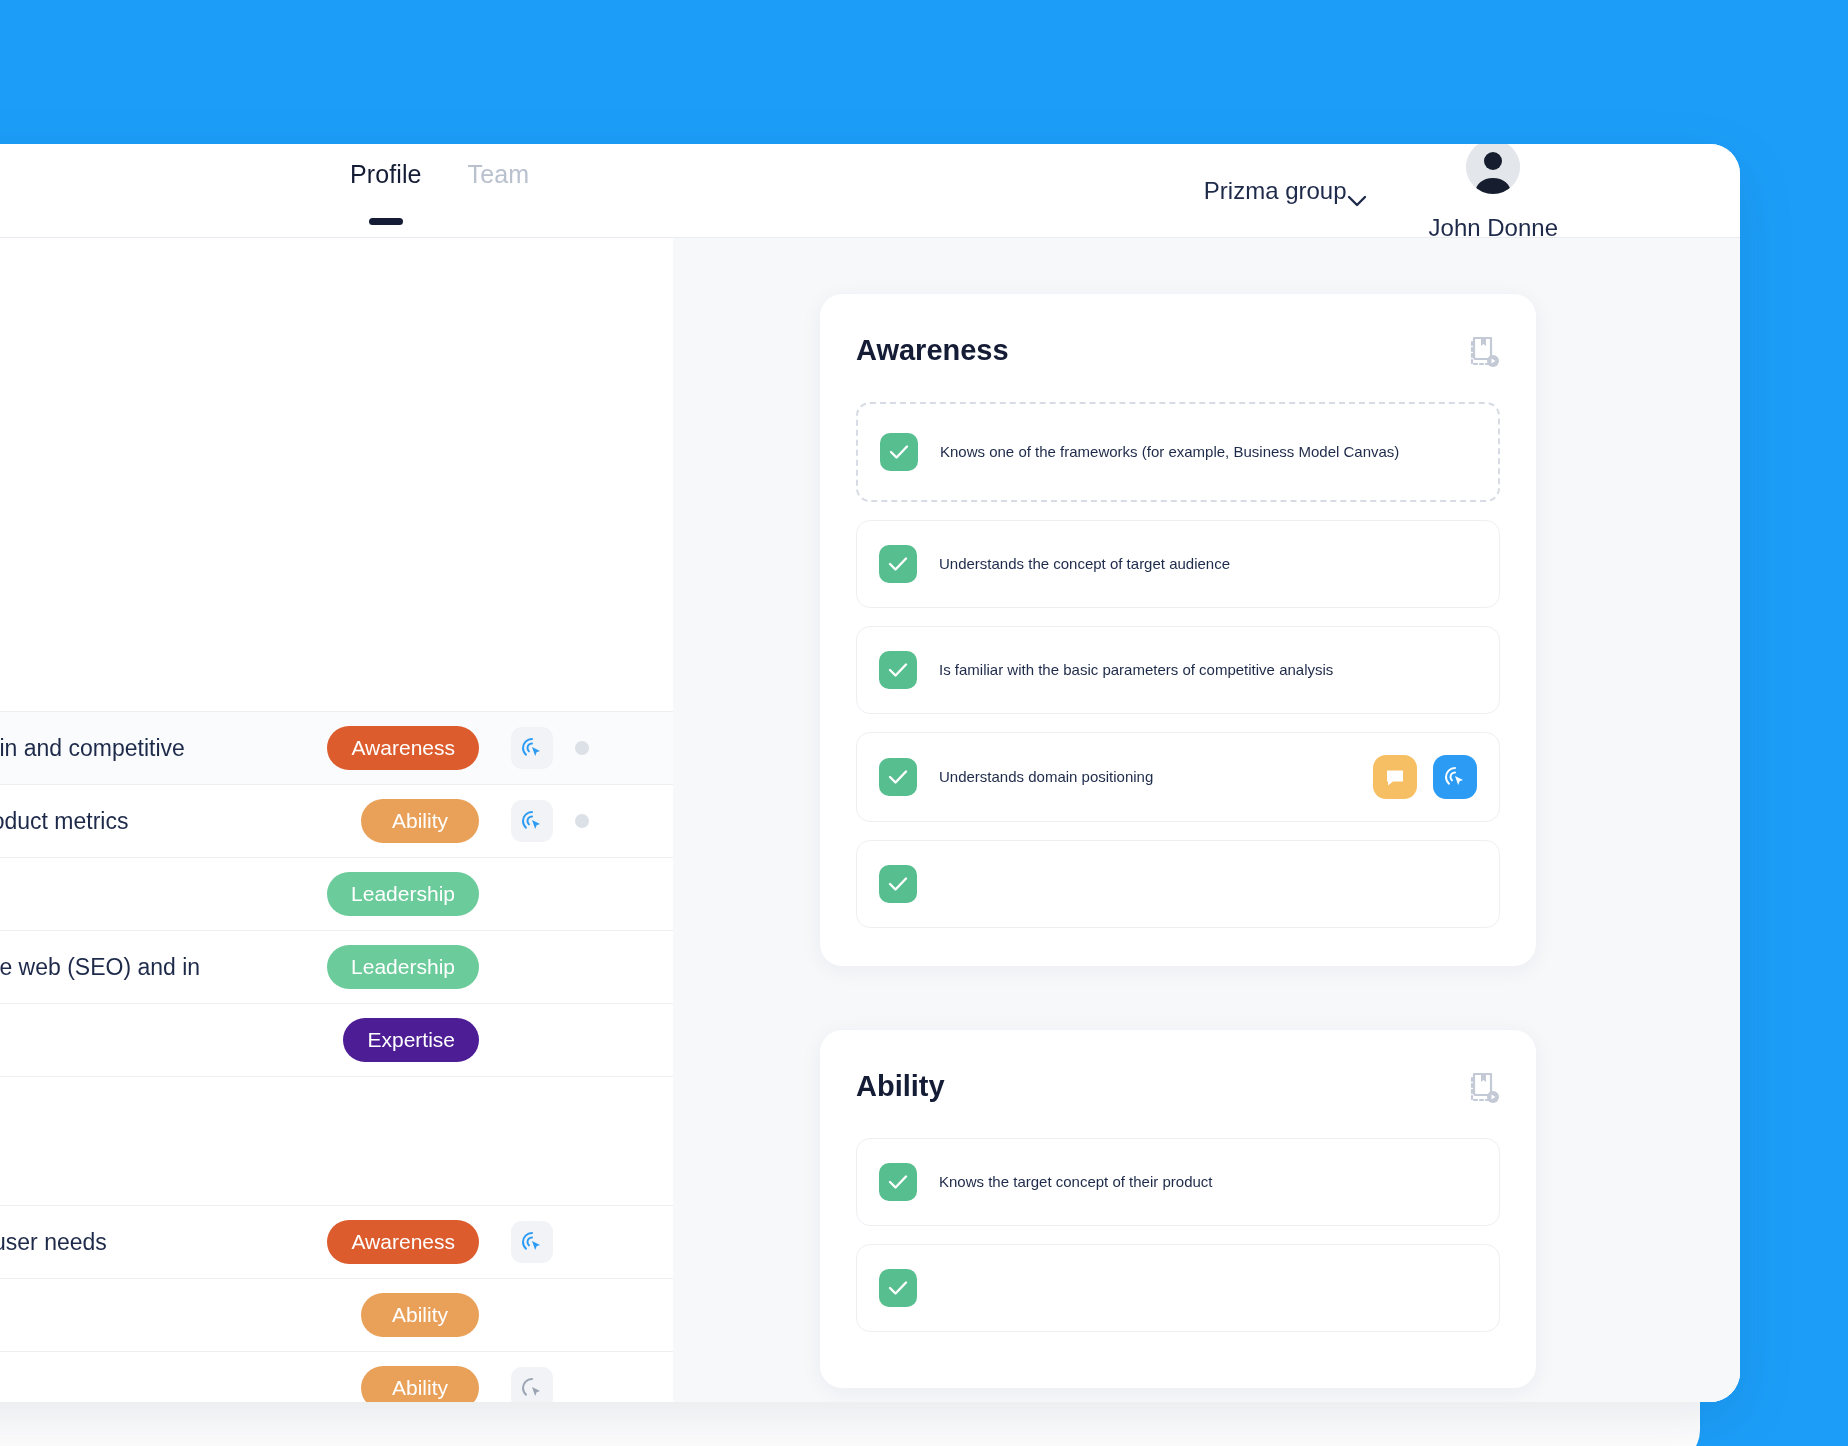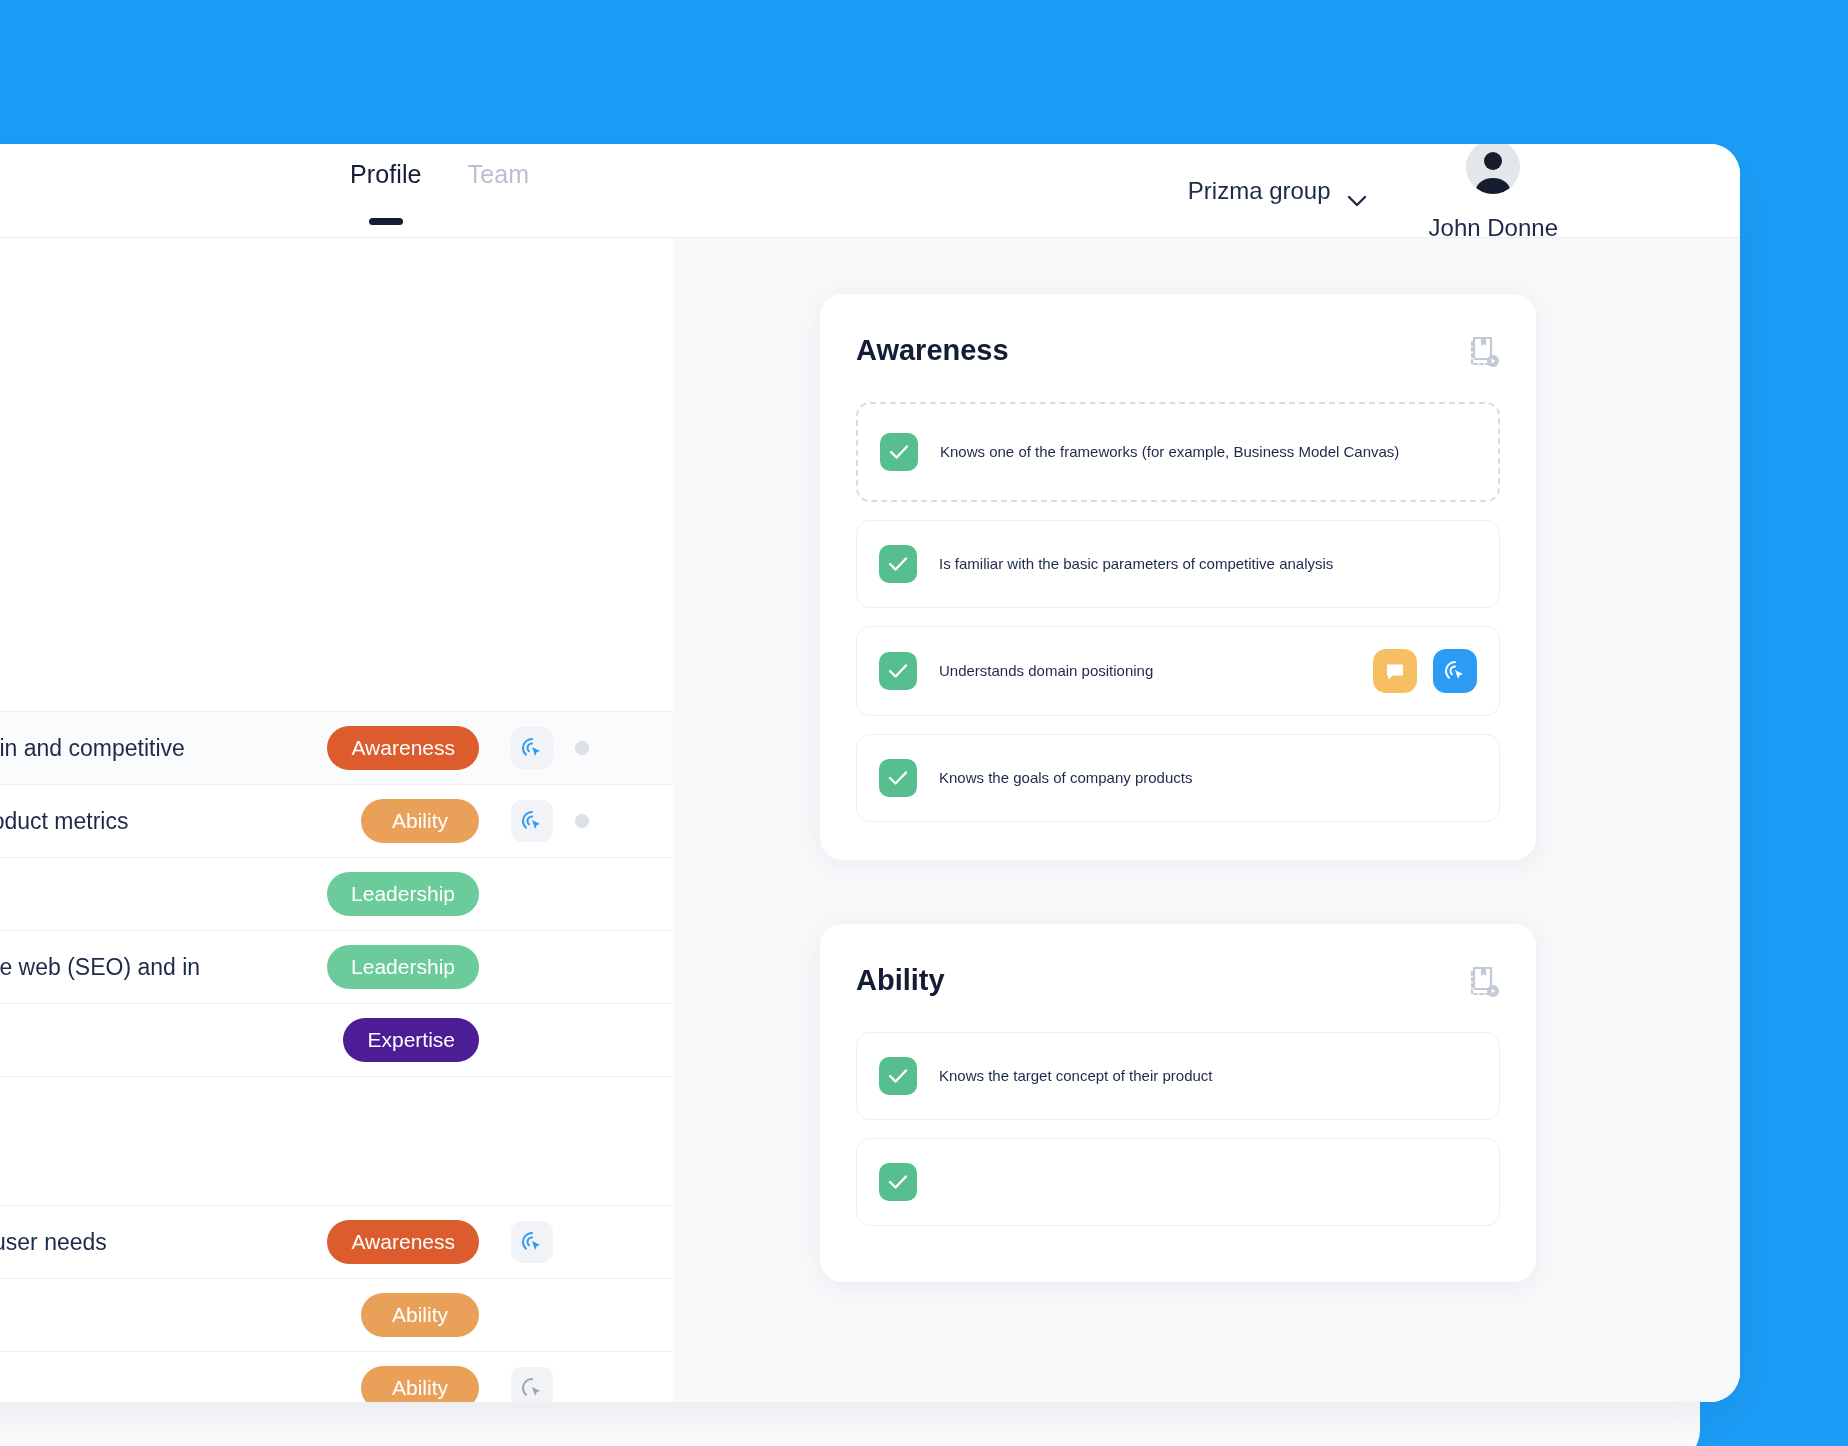--- a/index.html
+++ b/index.html
@@ -75,21 +75,21 @@
   }
 
   .topbar-right {
     position: absolute;
     right: 182px;
     display: flex;
     align-items: center;
     gap: 0;
   }
   .org-select {
-    display: flex; align-items: center; gap: 16px;
+    display: flex; align-items: center; 
     font-size: 24px; color: #1E2A4A; cursor: pointer;
     margin-right: 62px;
   }
   .chev {
     width: 20px; height: 12px; display: block;
   }
   .user {
     display: flex; align-items: center; gap: 20px; cursor: pointer; flex-direction: column;
   }
   .avatar {
@@ -389,20 +389,28 @@
 
         <div class="check-item dashed">
           <div class="cb">
             <svg width="20" height="16" viewBox="0 0 20 16" fill="none">
               <path d="M2 8l5.5 5.5L18 2.5" stroke="#FFFFFF" stroke-width="2.4" stroke-linecap="round" stroke-linejoin="round"></path>
             </svg>
           </div>
           <div class="ci-label">Knows one of the frameworks (for example, Business Model Canvas)</div>
         </div>
 
+        <div class="check-item">
+          <div class="cb">
+            <svg width="20" height="16" viewBox="0 0 20 16" fill="none">
+              <path d="M2 8l5.5 5.5L18 2.5" stroke="#FFFFFF" stroke-width="2.4" stroke-linecap="round" stroke-linejoin="round"></path>
+            </svg>
+          </div>
+          <div class="ci-label">Understands the concept of target audience</div>
+        </div>
 
         <div class="check-item">
           <div class="cb">
             <svg width="20" height="16" viewBox="0 0 20 16" fill="none">
               <path d="M2 8l5.5 5.5L18 2.5" stroke="#FFFFFF" stroke-width="2.4" stroke-linecap="round" stroke-linejoin="round"></path>
             </svg>
           </div>
           <div class="ci-label">Is familiar with the basic parameters of competitive analysis</div>
         </div>
 
@@ -428,21 +436,20 @@
             </div>
           </div>
         </div>
 
         <div class="check-item" style="margin-bottom:0">
           <div class="cb">
             <svg width="20" height="16" viewBox="0 0 20 16" fill="none">
               <path d="M2 8l5.5 5.5L18 2.5" stroke="#FFFFFF" stroke-width="2.4" stroke-linecap="round" stroke-linejoin="round"></path>
             </svg>
           </div>
-          <div class="ci-label">Knows the goals of company products</div>
         </div>
       </div>
 
       <div class="card">
         <div class="card-head">
           <div class="card-title">Ability</div>
           <div class="card-icon">
             <svg width="30" height="32" viewBox="0 0 30 32" fill="none">
               <path d="M4 2h17v21H6a2 2 0 01-2-2z" stroke="#C3CAD6" stroke-width="2.2" stroke-linejoin="round"></path>
               <path d="M11 2h5v8l-2.5-2L11 10z" fill="#C3CAD6"></path>

